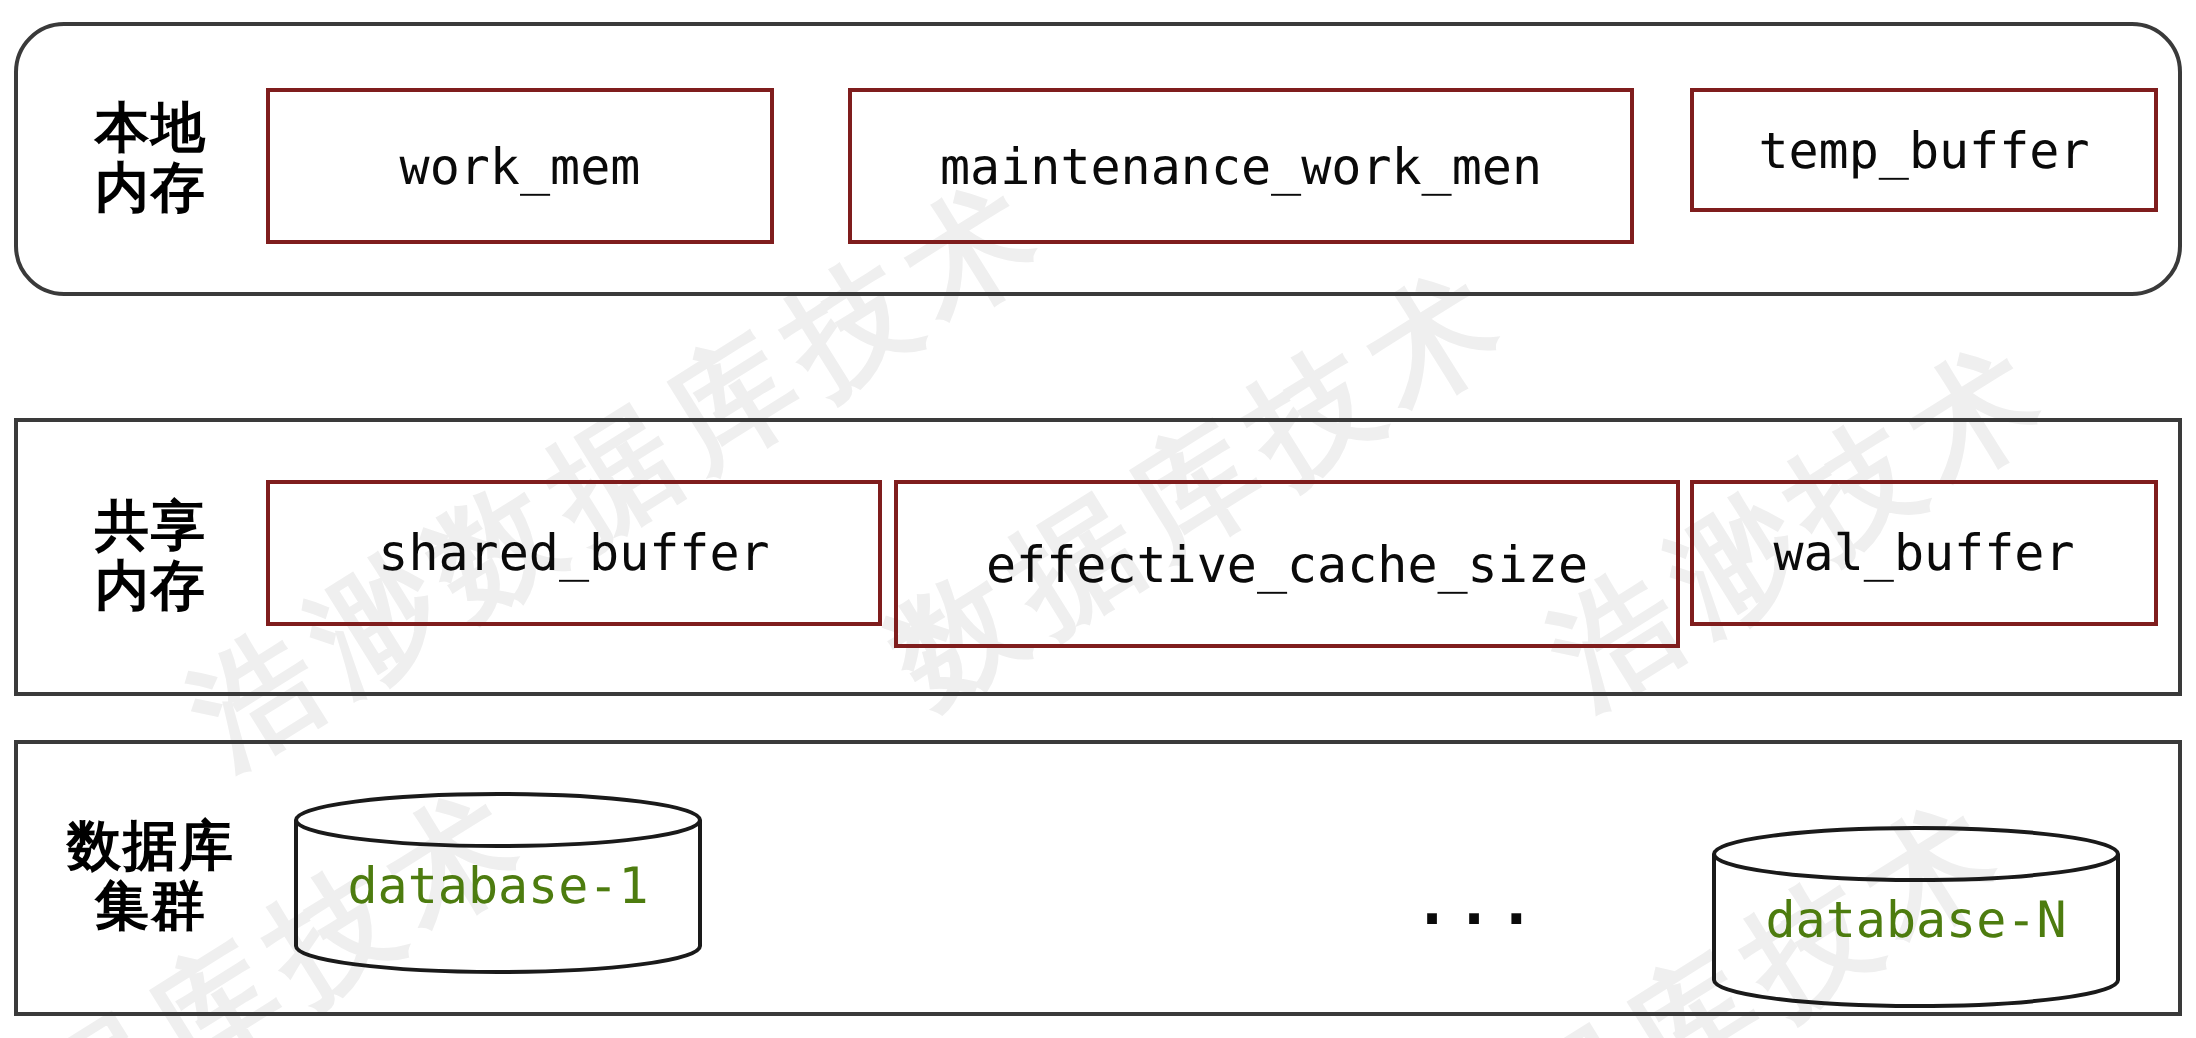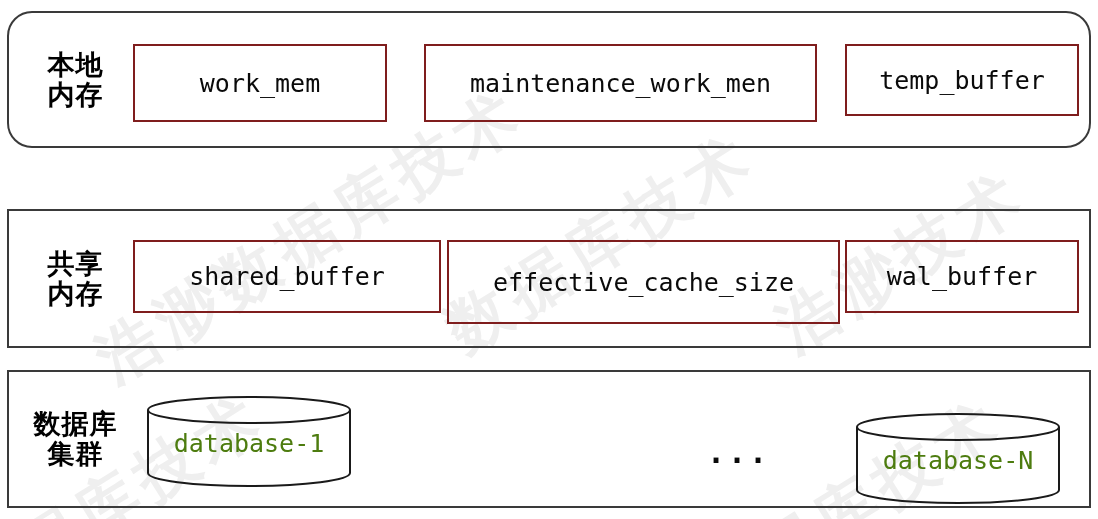--- a/index.html
+++ b/index.html
@@ -130,21 +130,21 @@
 内存</div>
 
     <div class="param-box" style="left:124px; top:31px; width:254px; height:78px;">
       <span>work_mem</span>
     </div>
 
     <div class="param-box" style="left:415px; top:31px; width:393px; height:78px;text-align:right;">
       <span>maintenance_work_men</span>
     </div>
 
-    <div class="param-box" style="left:836px; top:31px; width:234px; height:72px;">
+    <div class="param-box" style="left:836px; top:31px; width:234px; height:62px;">
       <span>temp_buffer</span>
     </div>
   </div>
 
   <div class="section" style="left:7px; top:193px; width:1084px; height:139px;margin-top:16px;">
     <div class="section-label">共享
 内存</div>
 
     <div class="param-box" style="left:124px; top:29px; width:308px; height:73px;">
       <span>shared_buffer</span>

